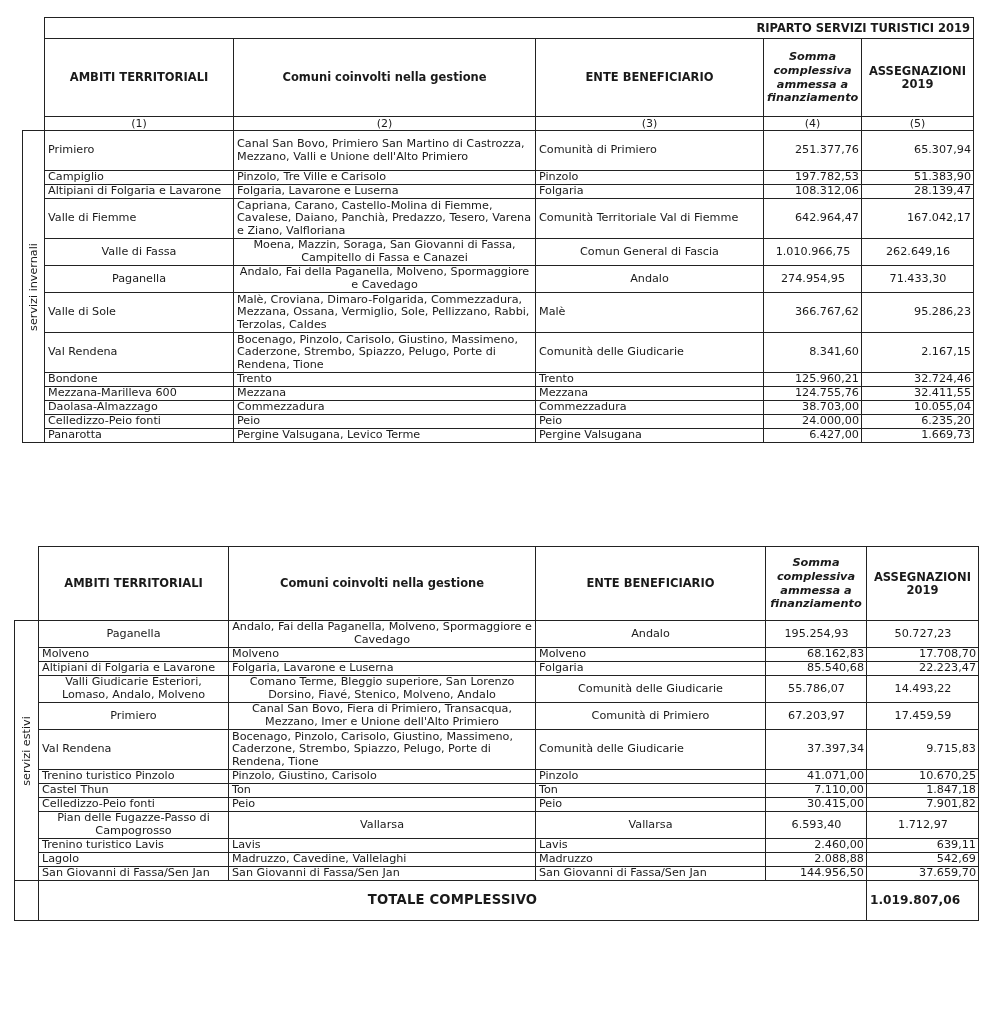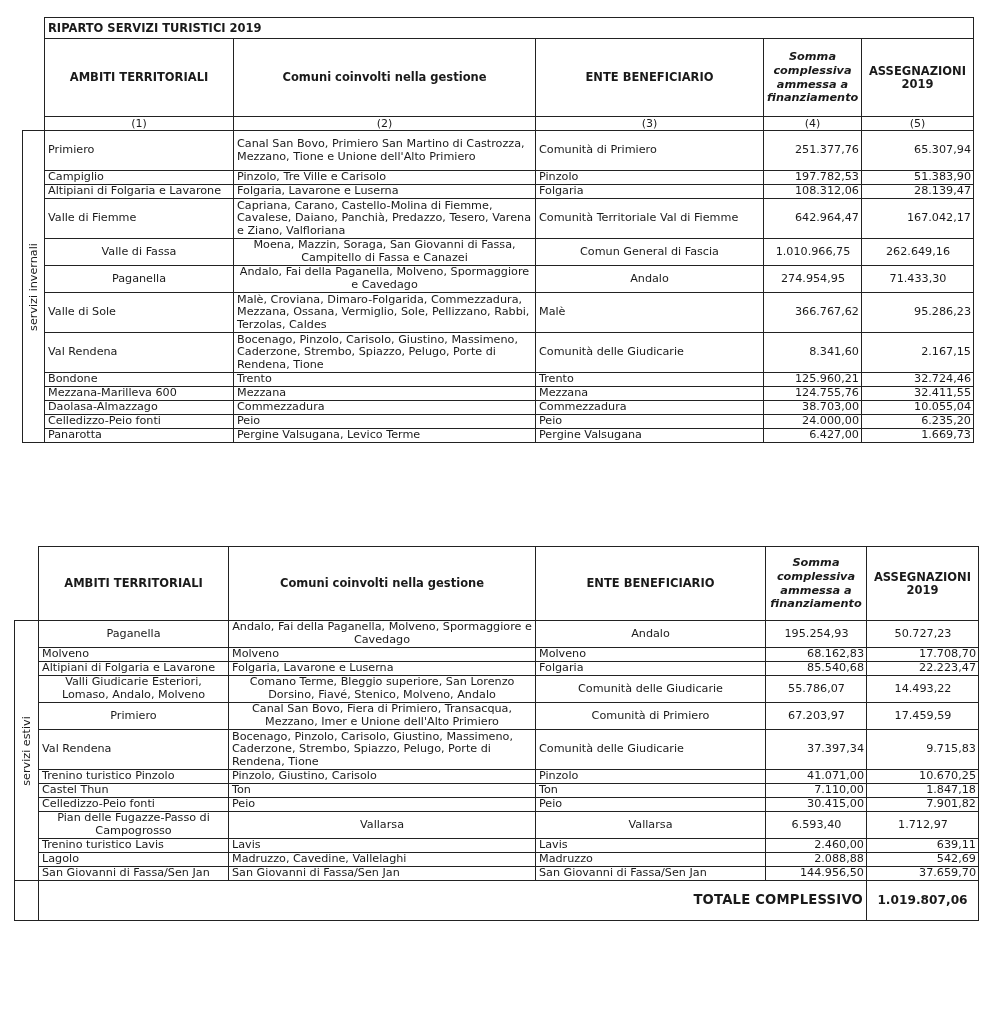--- a/index.html
+++ b/index.html
@@ -9,23 +9,23 @@
   td, th { border:1.6px solid #222; padding:0 3px; font-size:11.2px; line-height:12.6px;
            vertical-align:middle; overflow:hidden; }
   th { font-weight:bold; text-align:center; font-size:11.5px;margin-top:20px; }
   .num { text-align:right; padding-right:2px; }
   .ital { font-style:italic; font-weight:bold; font-size:11.3px; line-height:13.6px; }
   .colnum { text-align:center; font-size:11px; font-weight:normal; height:13px; line-height:12px; }
   .side { border:1.6px solid #222; width:20px; padding:0; position:relative; }
   .side span { position:absolute; left:50%; top:50%; transform:translate(-50%,-50%) rotate(-90deg);
                white-space:nowrap; font-size:11.2px; }
   .noborder { border:none !important; }
-  .title { text-align:left; font-weight:bold; font-size:11.5px; height:20px; }
-  .total-label { text-align:right; font-weight:bold; font-size:13.2px; letter-spacing:0.2px; }
-  .total-val { text-align:center; font-weight:bold; font-size:12.2px; }
+  .title { text-align:right; font-weight:bold; font-size:11.5px; height:20px; }
+  .total-label { text-align:center; font-weight:bold; font-size:13.2px; letter-spacing:0.2px; }
+  .total-val { text-align:left; font-weight:bold; font-size:12.2px; }
   tr.h1 td { height:13px; }
   tr.h2 td { height:26px;text-align:center; }
   tr.h3 td { height:39px; }
 </style>
 </head>
 <body>
 
 <table style="left:22px; top:17px; width:951px;">
   <colgroup>
     <col style="width:22px">
@@ -64,21 +64,21 @@
     <td class="colnum">(4)</td>
     <td class="colnum">(5)</td>
   </tr>
   </tbody>
     <tbody id="winter-body">
       <tr class="h3">
         <td class="side" rowspan="13">
           <span>servizi invernali</span>
         </td>
         <td>Primiero</td>
-        <td>Canal San Bovo, Primiero San Martino di Castrozza, Mezzano, Tione e Unione dell'Alto Primiero</td>
+        <td>Canal San Bovo, Primiero San Martino di Castrozza, Mezzano, Valli e Unione dell'Alto Primiero</td>
         <td>Comunità di Primiero</td>
         <td class="num">251.377,76</td>
         <td class="num">65.307,94</td>
       </tr>
       <tr class="h1">
         <td>Campiglio</td>
         <td>Pinzolo, Tre Ville e Carisolo</td>
         <td>Pinzolo</td>
         <td class="num">197.782,53</td>
         <td class="num">51.383,90</td>

